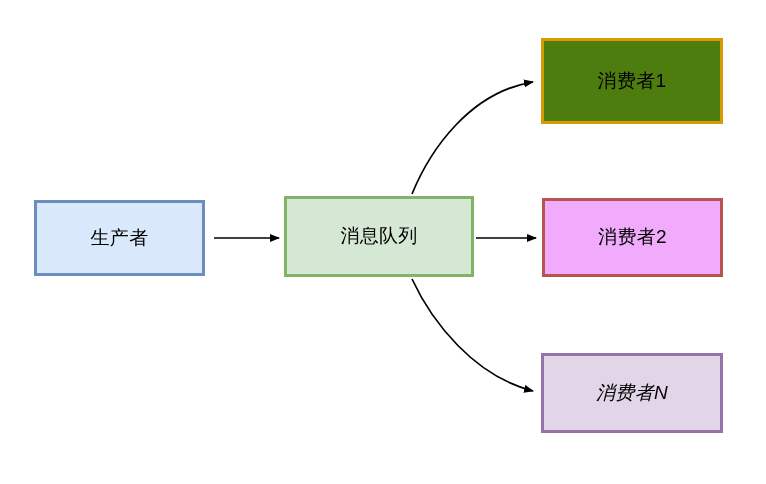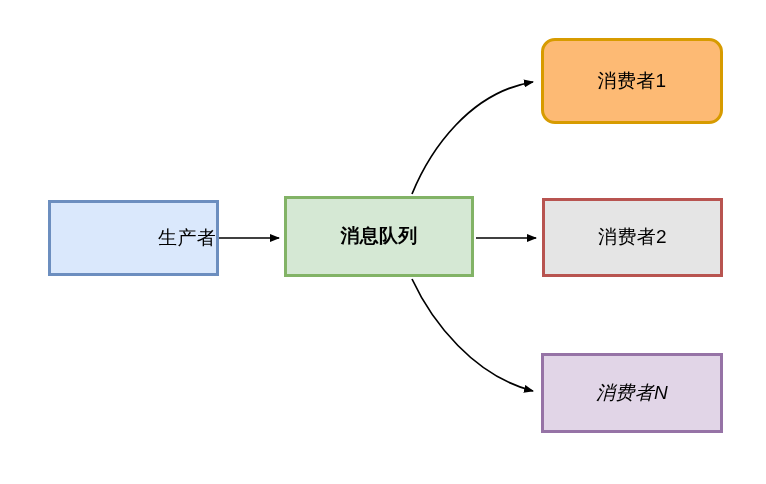--- a/index.html
+++ b/index.html
@@ -63,33 +63,33 @@
 
     <path class="edge-path" marker-end="url(#arrowhead)" d="M 214 238 L 279 238" style="stroke: rgb(0, 0, 0);"></path>
 
     <path class="edge-path" marker-end="url(#arrowhead)" d="M 412 194 C 430 150 470 92 533 82" style="stroke: rgb(0, 0, 0);"></path>
 
     <path class="edge-path" marker-end="url(#arrowhead)" d="M 476 238 L 536 238" style="stroke: rgb(0, 0, 0);"></path>
 
     <path class="edge-path" marker-end="url(#arrowhead)" d="M 412 279 C 432 322 474 376 533 391" style="stroke: rgb(0, 0, 0);"></path>
   </svg>
 
-  <div class="node" id="node-producer" style="left: 48px; top: 200px; width: 171px; height: 76px; background: rgb(218, 232, 252); border-color: rgb(108, 142, 191); justify-content: flex-end;">
+  <div class="node" id="node-producer" style="left: 34px; top: 200px; width: 171px; height: 76px; background: rgb(218, 232, 252); border-color: rgb(108, 142, 191);">
     <span class="node-label">生产者</span>
   </div>
 
-  <div class="node" id="node-message-queue" style="left: 284px; top: 196px; width: 190px; height: 81px; background: rgb(213, 232, 212); border-color: rgb(130, 179, 102); font-weight: bold;">
+  <div class="node" id="node-message-queue" style="left: 284px; top: 196px; width: 190px; height: 81px; background: rgb(213, 232, 212); border-color: rgb(130, 179, 102);">
     <span class="node-label">消息队列</span>
   </div>
 
-  <div class="node" id="node-consumer-1" style="left: 541px; top: 38px; width: 182px; height: 86px; background: #fdba74; border-color: rgb(215, 155, 0); border-radius: 14px;">
+  <div class="node" id="node-consumer-1" style="left: 541px; top: 38px; width: 182px; height: 86px; background: #4d7c0f; border-color: rgb(215, 155, 0);">
     <span class="node-label">消费者1</span>
   </div>
 
-  <div class="node" id="node-consumer-2" style="left: 542px; top: 198px; width: 181px; height: 79px; background: #e5e5e5; border-color: rgb(184, 84, 80);">
+  <div class="node" id="node-consumer-2" style="left: 542px; top: 198px; width: 181px; height: 79px; background: #f0abfc; border-color: rgb(184, 84, 80);">
     <span class="node-label">消费者2</span>
   </div>
 
   <div class="node" id="node-consumer-n" style="left: 541px; top: 353px; width: 182px; height: 80px; background: rgb(225, 213, 231); border-color: rgb(150, 115, 166); font-style: italic;">
     <span class="node-label">消费者N</span>
   </div>
 
 </div>
 
 </body></html>

